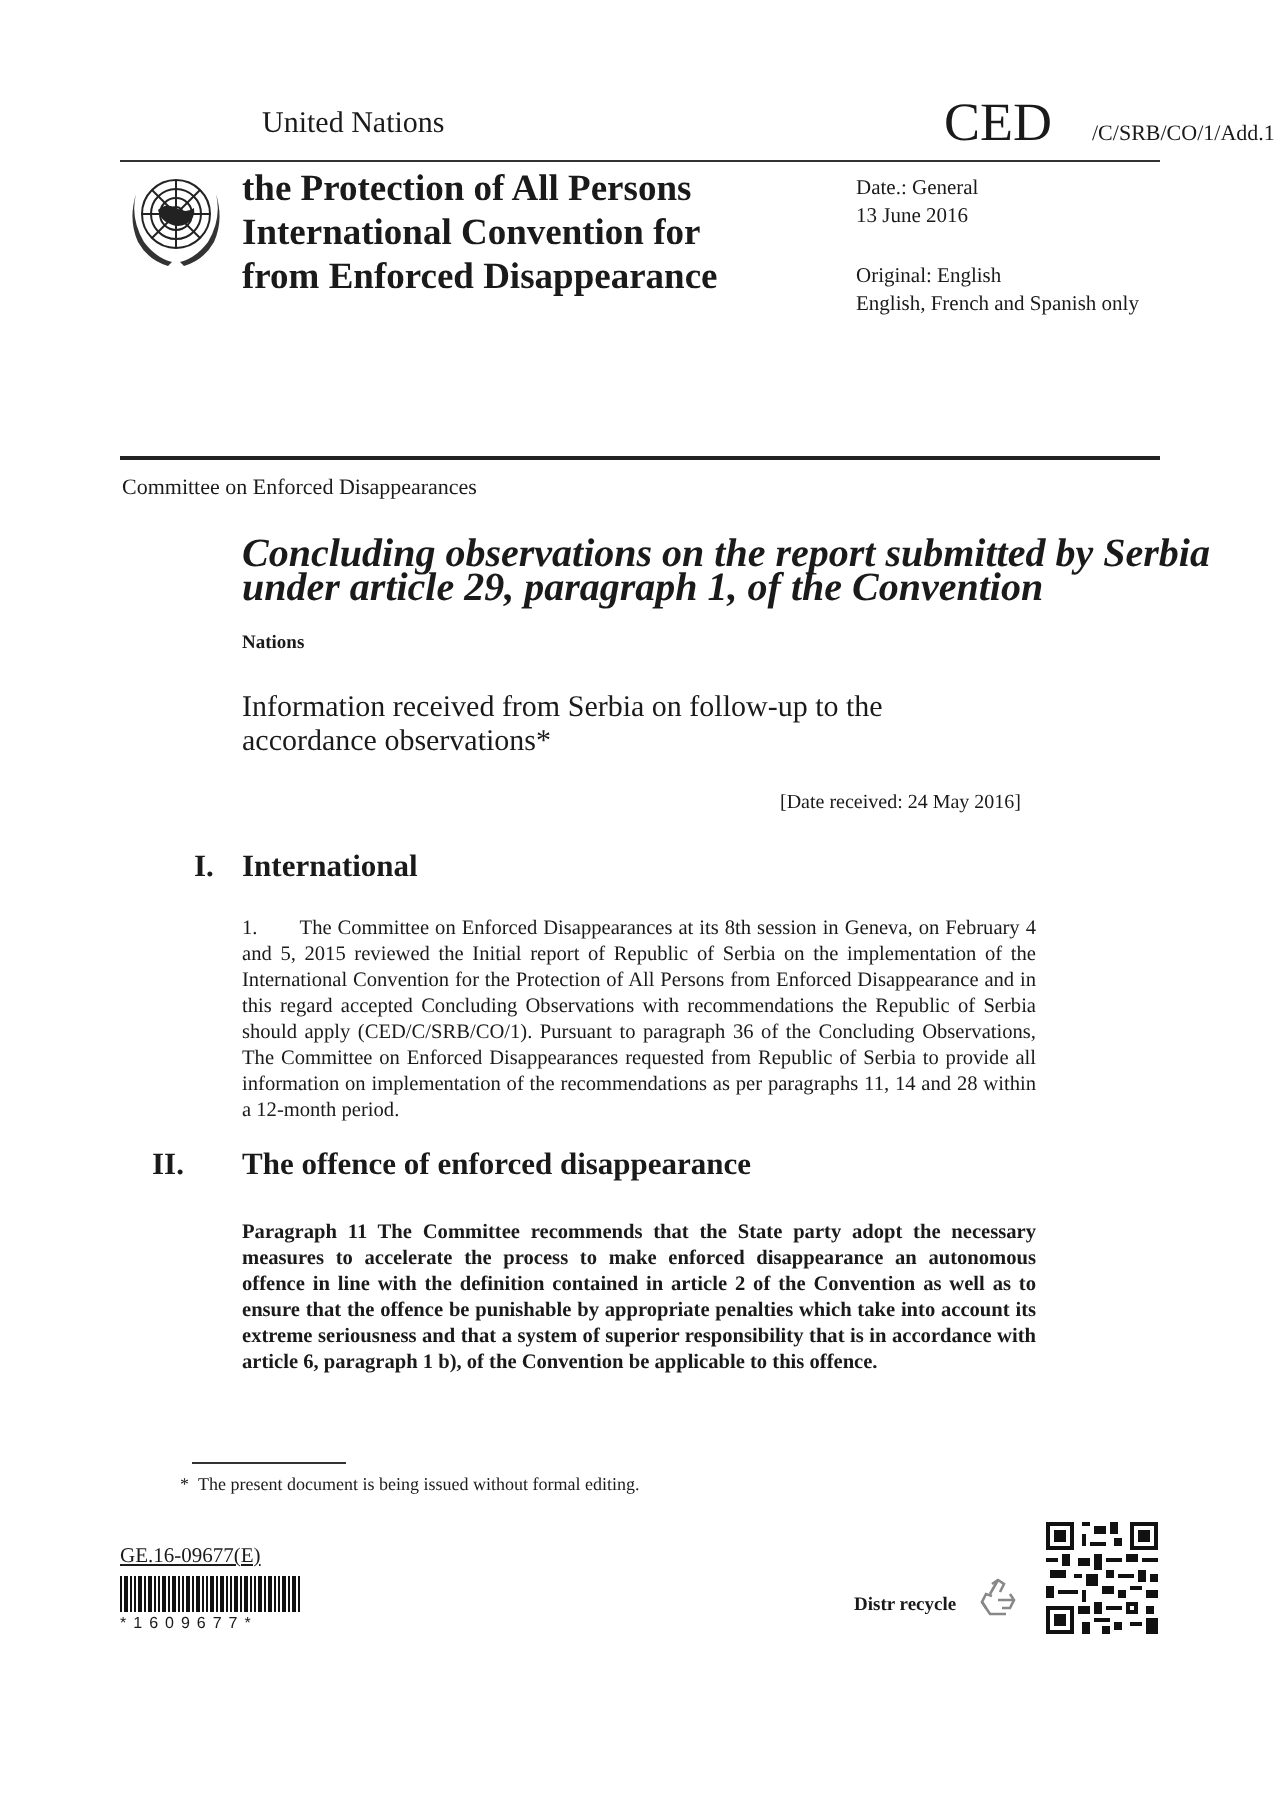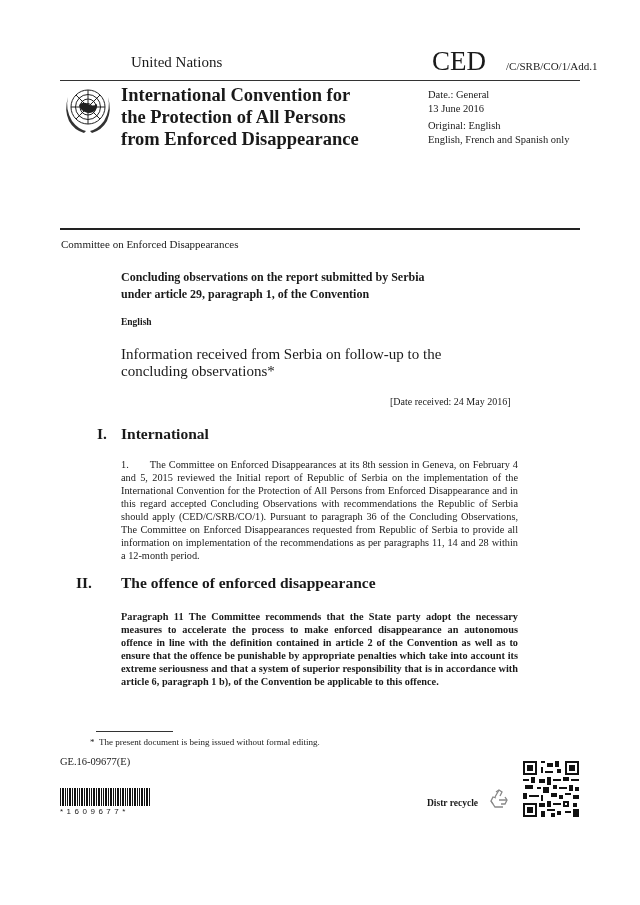--- a/index.html
+++ b/index.html
@@ -1,45 +1,45 @@
 <!DOCTYPE html>
 <html><head>
 <meta charset="utf-8">
 <style>
   html, body { margin: 0; padding: 0; background: #ffffff; }
   body { width: 640px; height: 905px; position: relative; overflow: hidden;
          font-family: "Liberation Serif", "DejaVu Serif", serif; color: #1a1a1a; }
   .abs { position: absolute; }
   .un-name { left: 131px; top: 54px; font-size: 15px; }
   .symbol { left: 432px; top: 46px; white-space: nowrap; }
-  .symbol .big { font-size: 27px; }
+  .symbol .big { font-size: 27px; margin-left: 40px; }
   .symbol .small { font-size: 11px; margin-left: 20px; }
   .rule-top { left: 60px; top: 80px; width: 520px; height: 1px; background: #333; }
   .emblem { left: 62px; top: 83px; width: 52px; height: 52px; }
   .conv-title { left: 121px; top: 84px; font-size: 18.5px; font-weight: bold; line-height: 22px; }
   .distr { left: 428px; top: 88px; font-size: 10.5px; line-height: 14px; }
-  .lang { left: 428px; top: 119px; font-size: 10.5px; line-height: 14px; }
+  .lang { left: 428px; top: 132px; font-size: 10.5px; line-height: 14px; }
   .rule-thick { left: 60px; top: 228px; width: 520px; height: 2px; background: #222; }
   .committee { left: 61px; top: 238px; font-size: 11px; font-weight: normal; }
-  .h-concl { left: 121px; top: 269px; font-size: 12px; font-weight: bold; line-height: 17px; }
+  .h-concl { left: 121px; top: 269px; font-size: 20px; font-weight: bold; line-height: 17px; font-style: italic; }
   .addendum { left: 121px; top: 317px; font-size: 9.5px; font-weight: bold; }
   .h-info { left: 121px; top: 346px; font-size: 15px; font-weight: normal; line-height: 17px; }
   .date-recv { left: 390px; top: 396px; font-size: 10px; }
   .sec-num { font-size: 15.5px; font-weight: bold; }
   .sec-title { font-size: 15.5px; font-weight: bold; }
   .s1-num { left: 97px; top: 425px; }
   .s1-title { left: 121px; top: 425px; }
   .para { left: 121px; width: 397px; font-size: 10.3px; line-height: 13px; text-align: justify; }
   .p1 { top: 458px; }
   .s2-num { left: 76px; top: 574px; }
   .s2-title { left: 121px; top: 574px; }
   .p11 { top: 610px; font-weight: bold; }
   .fn-rule { left: 96px; top: 731px; width: 77px; height: 1px; background: #333; }
   .footnote { left: 90px; top: 737px; font-size: 9px; }
-  .job { left: 60px; top: 756px; font-size: 10.5px; }
+  .job { left: 60px; top: 773px; font-size: 10.5px; text-decoration: underline; }
   .barcode { left: 60px; top: 788px; width: 90px; height: 18px; }
   .barcode-num { left: 60px; top: 807px; font-size: 8px; letter-spacing: 3.5px; font-family: "Liberation Sans", sans-serif; }
   .recycle-label { left: 427px; top: 798px; font-size: 9.5px; font-weight: bold; }
   .recycle-icon { left: 488px; top: 788px; width: 22px; height: 22px; }
   .qr { left: 523px; top: 761px; width: 56px; height: 56px; }
 </style>
 </head>
 <body>
 
 <div class="abs un-name">United Nations</div>
@@ -60,45 +60,45 @@
     <line x1="38" y1="12" x2="14" y2="36"></line>
   </g>
   <path d="M17 22 q4 -4 9 -1 q5 3 9 0 q1 5 -4 8 q-4 2 -8 0 q-5 -2 -6 -7z" fill="#222"></path>
   <g fill="#333">
     <path d="M6 14 q-3 12 4 24 q6 8 14 10 l-2 2 q-10 -3 -15 -12 q-5 -11 -1 -24z"></path>
     <path d="M46 14 q3 12 -4 24 q-6 8 -14 10 l2 2 q10 -3 15 -12 q5 -11 1 -24z"></path>
   </g>
 </svg>
 
 <div class="abs conv-title">
+  <div>the Protection of All Persons</div>
   <div>International Convention for</div>
-  <div>the Protection of All Persons</div>
   <div>from Enforced Disappearance</div>
 </div>
 
 <div class="abs distr">
   <div>Date.: General</div>
   <div>13 June 2016</div>
 </div>
 <div class="abs lang">
   <div>Original: English</div>
   <div>English, French and Spanish only</div>
 </div>
 
 <div class="abs rule-thick"></div>
 <div class="abs committee">Committee on Enforced Disappearances</div>
 
 <div class="abs h-concl">
   <div>Concluding observations on the report submitted by Serbia</div>
   <div>under article 29, paragraph 1, of the Convention</div>
 </div>
-<div class="abs addendum">English</div>
+<div class="abs addendum">Nations</div>
 <div class="abs h-info">
   <div>Information received from Serbia on follow-up to the</div>
-  <div>concluding observations*</div>
+  <div>accordance observations*</div>
 </div>
 <div class="abs date-recv">[Date received: 24 May 2016]</div>
 
 <div class="abs sec-num s1-num">I.</div>
 <div class="abs sec-title s1-title">International</div>
 <div class="abs para p1">1.&nbsp;&nbsp;&nbsp;&nbsp;&nbsp;&nbsp;&nbsp;The Committee on Enforced Disappearances at its 8th session in Geneva, on February 4 and 5, 2015 reviewed the Initial report of Republic of Serbia on the implementation of the International Convention for the Protection of All Persons from Enforced Disappearance and in this regard accepted Concluding Observations with recommendations the Republic of Serbia should apply (CED/C/SRB/CO/1). Pursuant to paragraph 36 of the Concluding Observations, The Committee on Enforced Disappearances requested from Republic of Serbia to provide all information on implementation of the recommendations as per paragraphs 11, 14 and 28 within a 12-month period.</div>
 
 <div class="abs sec-num s2-num">II.</div>
 <div class="abs sec-title s2-title">The offence of enforced disappearance</div>
 <div class="abs para p11">Paragraph 11 The Committee recommends that the State party adopt the necessary measures to accelerate the process to make enforced disappearance an autonomous offence in line with the definition contained in article 2 of the Convention as well as to ensure that the offence be punishable by appropriate penalties which take into account its extreme seriousness and that a system of superior responsibility that is in accordance with article 6, paragraph 1 b), of the Convention be applicable to this offence.</div>

